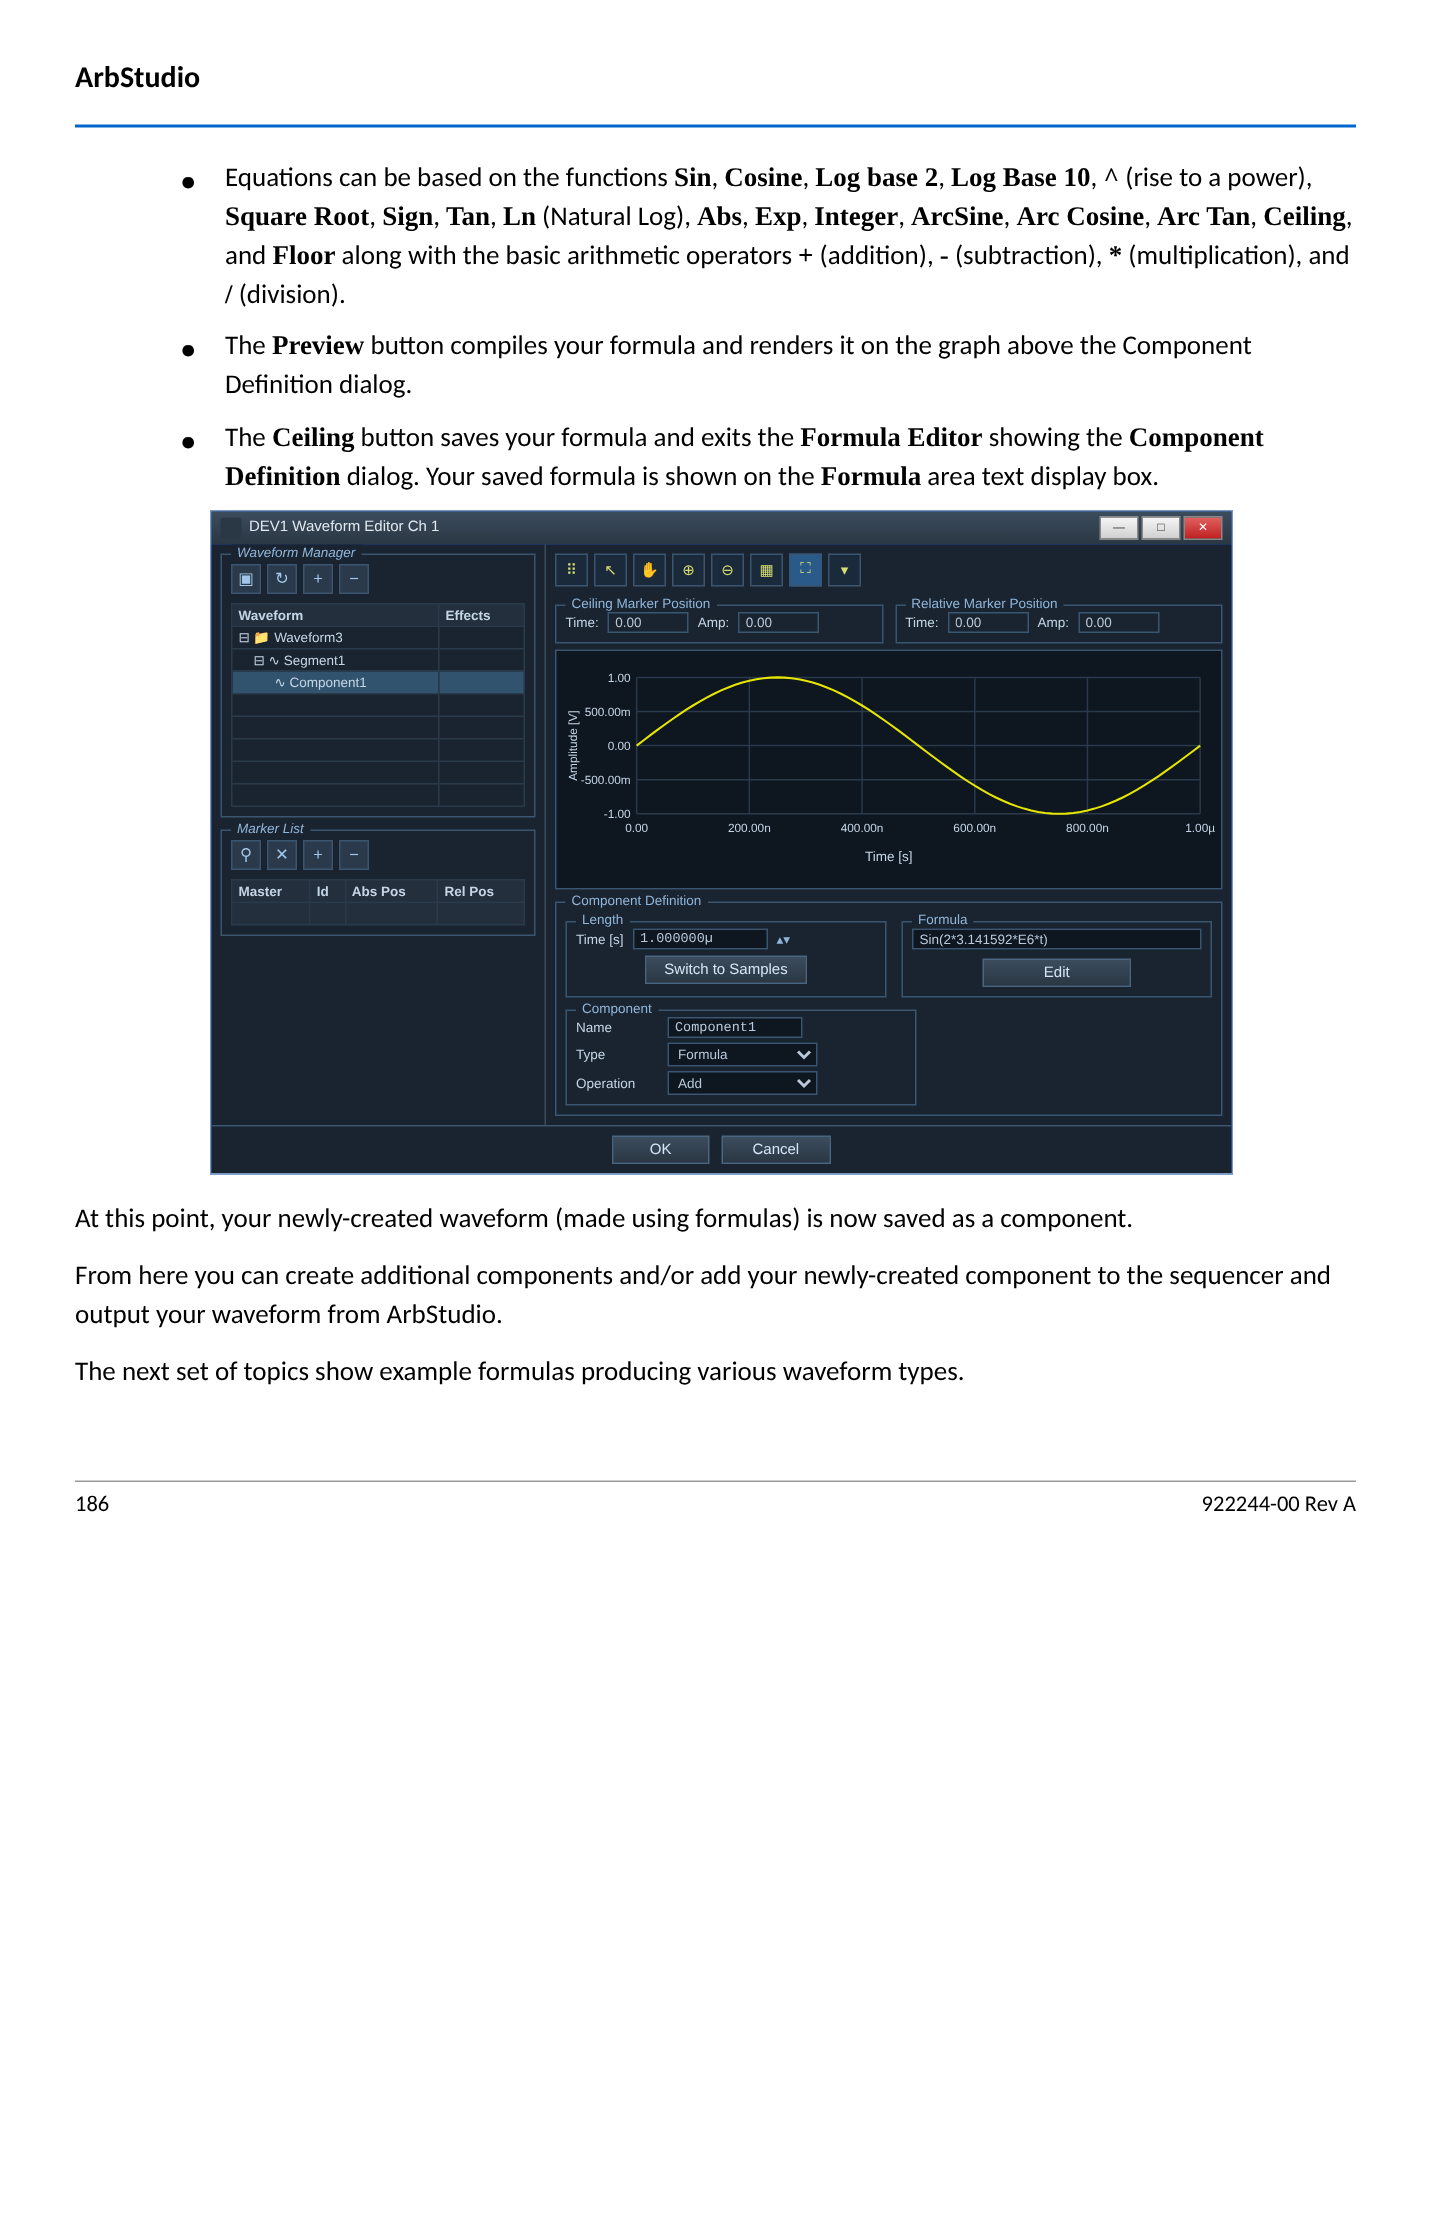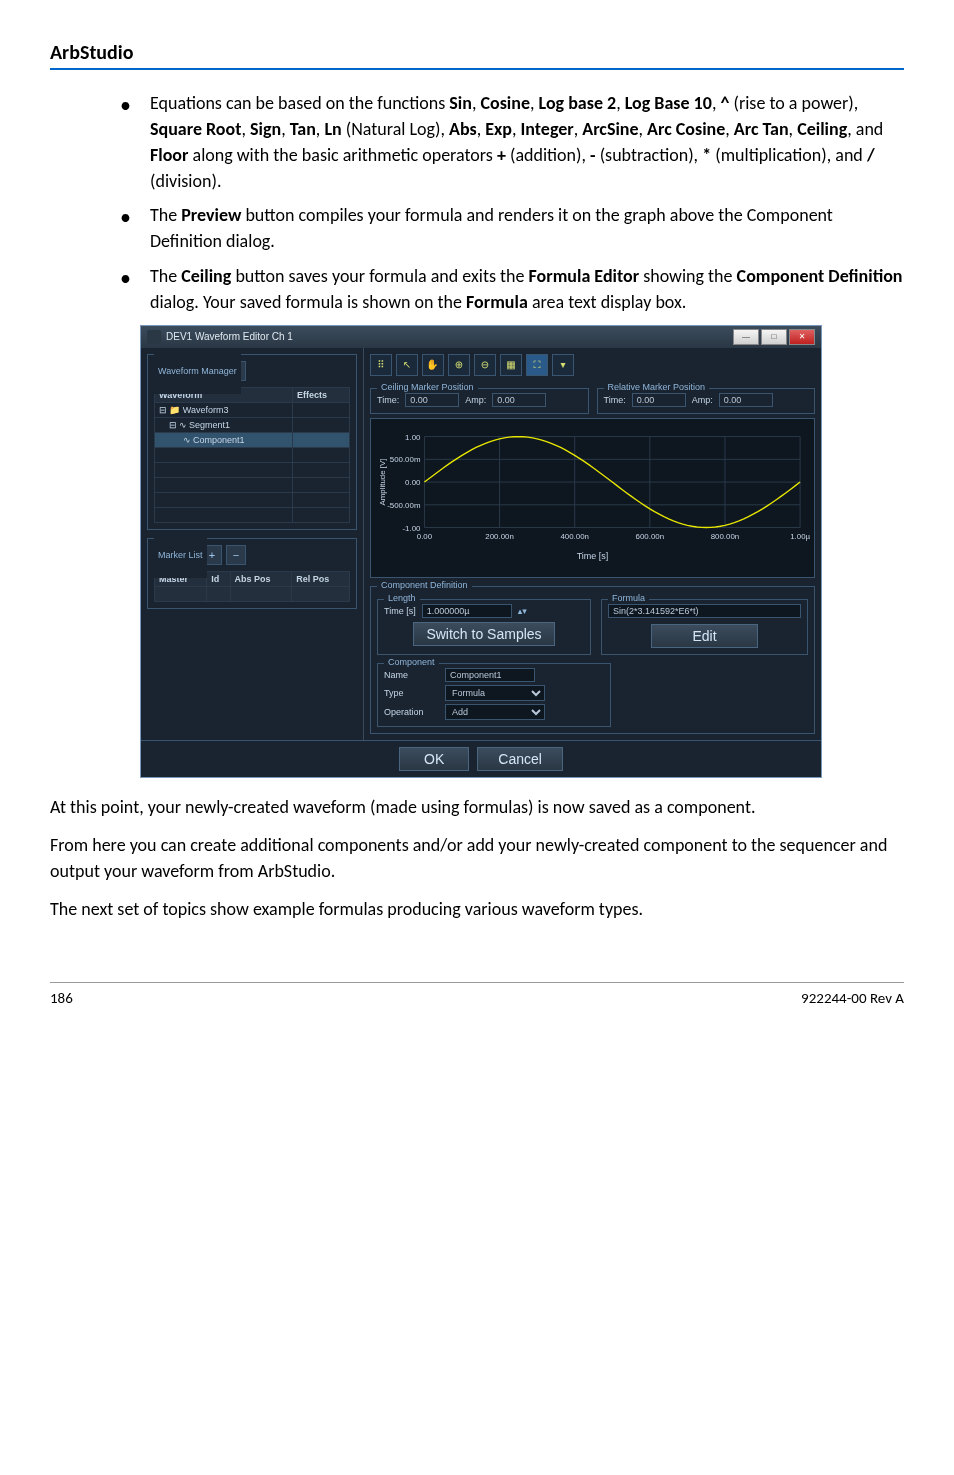--- a/index.html
+++ b/index.html
@@ -7,21 +7,21 @@
     background: #fff;
     margin: 0;
     padding: 40px 50px;
     color: #000;
     font-size: 15px;
   }
   .header {
     font-size: 20px;
     font-weight: bold;
     border-bottom: 2px solid #0066cc;
-    padding-bottom: 4px;
+    padding-bottom: 19px;
     margin-bottom: 20px;
   }
   ul.bullets {
     list-style: none;
     padding-left: 70px;
     margin: 0 0 10px 0;
   }
   ul.bullets li {
     position: relative;
     padding-left: 30px;
@@ -29,21 +29,21 @@
     line-height: 1.45;
     font-size: 18px;
   }
   ul.bullets li::before {
     content: "•";
     position: absolute;
     left: 0;
     top: 0;
     font-size: 22px;
   }
-  .bold { font-weight: bold; }
+  .bold { font-weight: bold; font-family: Liberation Serif, serif; }
   .para {
     font-size: 18px;
     line-height: 1.45;
     margin: 12px 0;
   }
   
   .screenshot {
     width: 680px;
     margin: 0 auto 16px 90px;
     border: 1px solid #7a98b9;
@@ -89,23 +89,24 @@
   .group {
     border: 1px solid #3a5570;
     margin-bottom: 8px;
     padding: 6px;
     position: relative;
   }
   .group-title {
     position: absolute;
     top: -7px; left: 6px;
     background: #1a2430;
-    padding: 18px 4px;
+    padding: 0 4px;
     color: #8fb5d9;
     font-size: 9px;
+    font-style: italic;
   }
   .mini-toolbar {
     display: flex; gap: 4px; margin-bottom: 6px;
   }
   .mini-btn {
     width: 18px; height: 18px; background:#2a3a4a;
     border: 1px solid #3a5570; display:flex;
     align-items:center; justify-content:center;
     color:#a0c5e8; font-size:11px;
   }
@@ -141,33 +142,33 @@
   }
   .subgroup .sg-title {
     position:absolute; top:-7px; left:6px;
     background:#1a2430; padding:0 4px; color:#8fb5d9; font-size:9px;
   }
   .inline-row { display:flex; align-items:center; gap:6px; color:#c5d5e5; }
   .dark-input {
     background:#0e1620; border:1px solid #3a5570;
     color:#b8c8d8; padding:1px 4px; font-size:9px; width:44px;
   }
-  .dark-input.wide { width: 80px; }
+  .dark-input.wide { width: 80px; font-family: Liberation Mono, monospace; }
   .dark-input.ro { background:#1a2430; }
   .chart-box {
     border:1px solid #3a5570; background:#0e1620;
     margin-top:4px; padding:4px; height:150px;
     position:relative;
   }
   .chart-svg { width:100%; height:130px; display:block; }
   .xlabel { text-align:center; color:#c5d5e5; font-size:9px; margin-top:-2px; }
   .dark-btn {
     background: linear-gradient(#3b4c5d,#2a3744);
     border:1px solid #4a6580; color:#d5e5f5;
-    padding: 3px 12px; font-size:14px;
+    padding: 3px 12px; font-size:10px;
   }
   .combo {
     background:#0e1620; border:1px solid #3a5570;
     color:#b8c8d8; font-size:9px; padding:0 2px; height:16px;
   }
   .bottom-bar {
     background:#1a2430; border-top:1px solid #3a5570;
     padding:6px 10px; display:flex; justify-content:center; gap:8px;
   }
   .footer {

